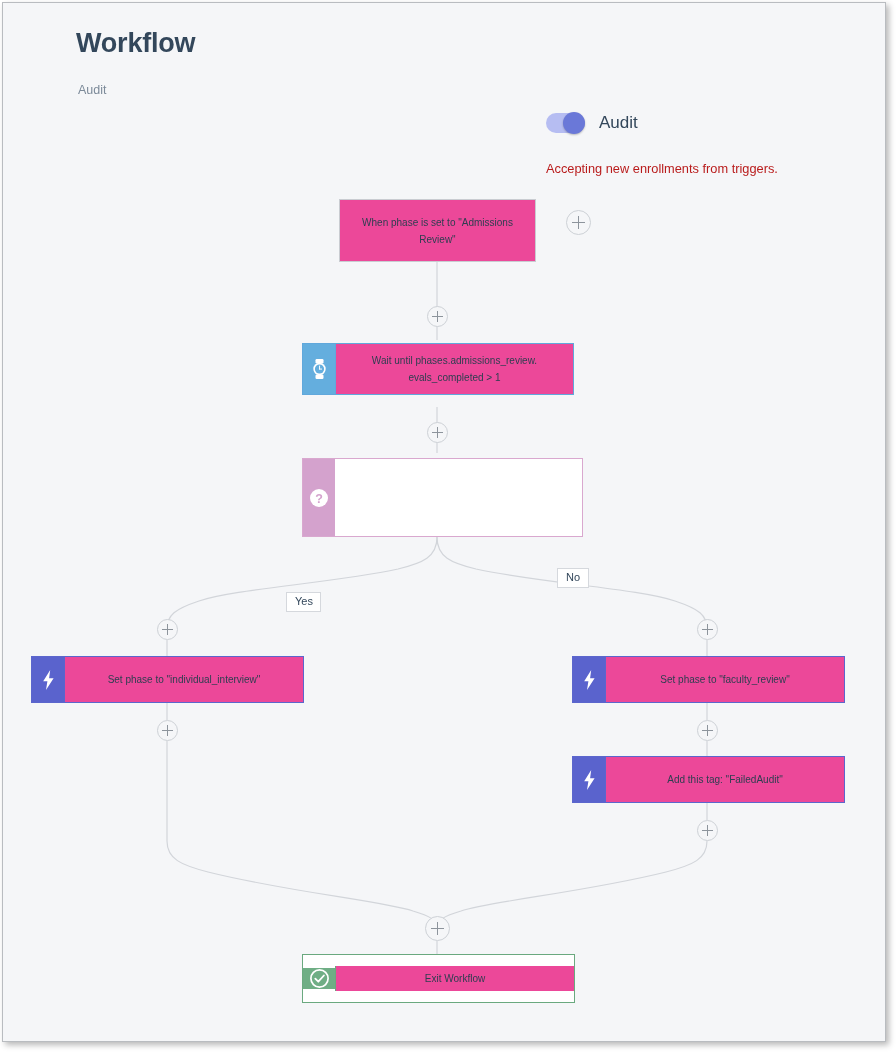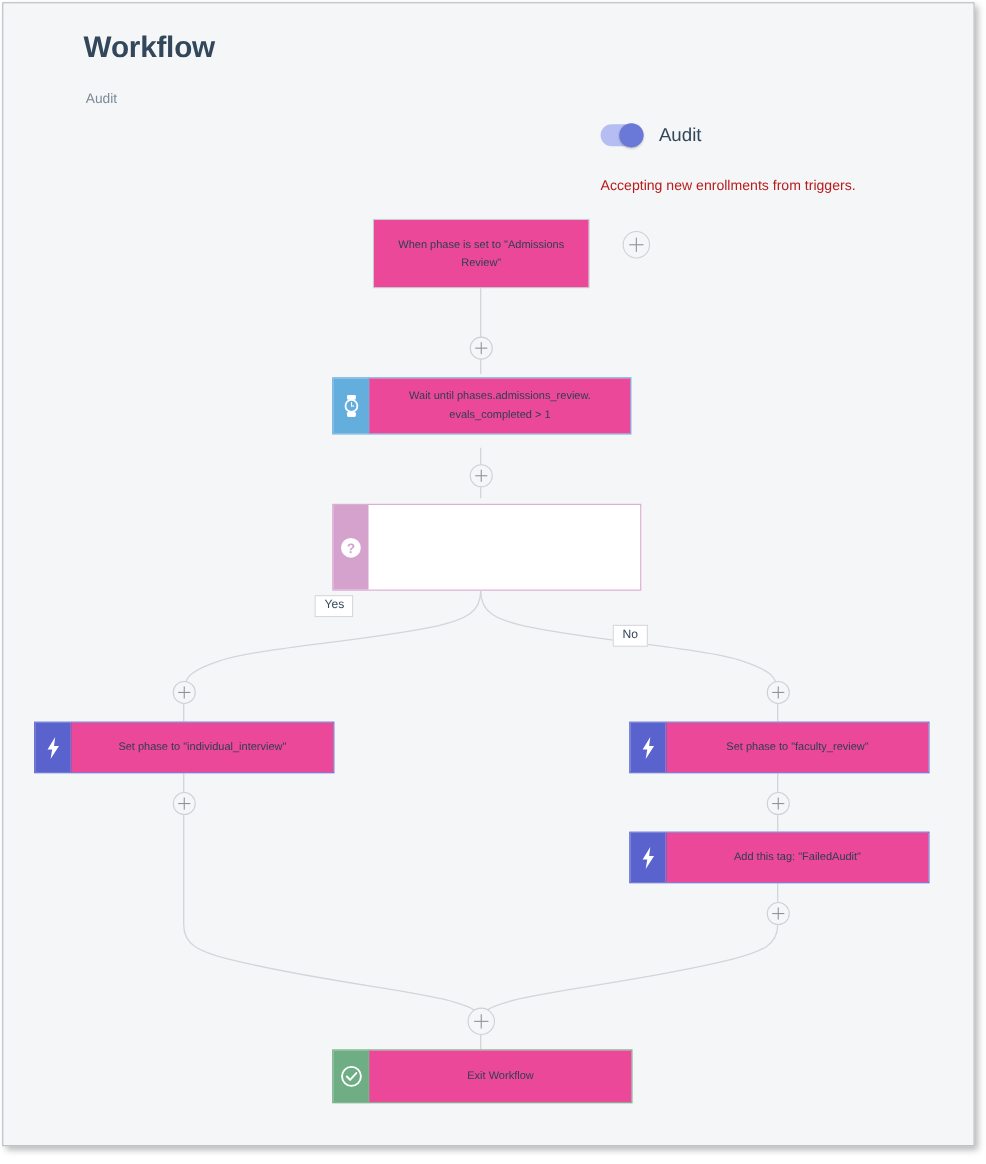--- a/index.html
+++ b/index.html
@@ -157,21 +157,21 @@
   .node.branch { border: 1px solid #d9a8cf; }
   .node.branch .accent { background: #d4a2cd; }
   .node.branch .body { border-left: 1px solid #d9a8cf; }
 
   
   .node.action { border: 1px solid #5b66cd; }
   .node.action .accent { background: #5a63cd; }
   .node.action .body { border-left: 1px solid #5b66cd; }
 
   
-  .node.exit { border: 1px solid #6aa97f; }
+  .node.exit { border: 1px solid #6aa97f; align-items: center; }
   .node.exit .accent { background: #6fae85; }
   .node.exit .body { border-left: 1px solid #6aa97f; }
 
   
   .plus {
     position: absolute;
     width: 21px;
     height: 21px;
     border-radius: 50%;
     border: 1px solid #cdd1d6;
@@ -291,21 +291,21 @@
 
   <div class="node branch" style="left:299px; top:455px; width:281px; height:79px;">
     <div class="accent">
       <svg width="20" height="20" viewBox="0 0 20 20" xmlns="http://www.w3.org/2000/svg">
         <circle cx="10" cy="10" r="9" fill="#ffffff"></circle>
         <text x="10" y="14.6" text-anchor="middle" font-family="Liberation Sans, sans-serif" font-size="12.5" font-weight="bold" fill="#d4a2cd">?</text>
       </svg>
     </div>
   </div>
 
-  <div class="branch-label" style="left:283px; top:538px; width:35px;">Yes</div>
+  <div class="branch-label" style="left:283px; top:589px; width:35px;">Yes</div>
   <div class="branch-label" style="left:554px; top:565px; width:32px;">No</div>
 
   <div class="plus" style="left:154px; top:616px;"></div>
   <div class="plus" style="left:694px; top:616px;"></div>
 
   <div class="node action" style="left:28px; top:653px; width:273px; height:47px;">
     <div class="accent">
       <svg width="13" height="20" viewBox="0 0 13 20" xmlns="http://www.w3.org/2000/svg">
         <path d="M8.2 0 L1.2 11.3 L5.4 11.3 L4.0 20 L11.6 8.2 L7.1 8.2 Z" fill="#ffffff"></path>
       </svg>

